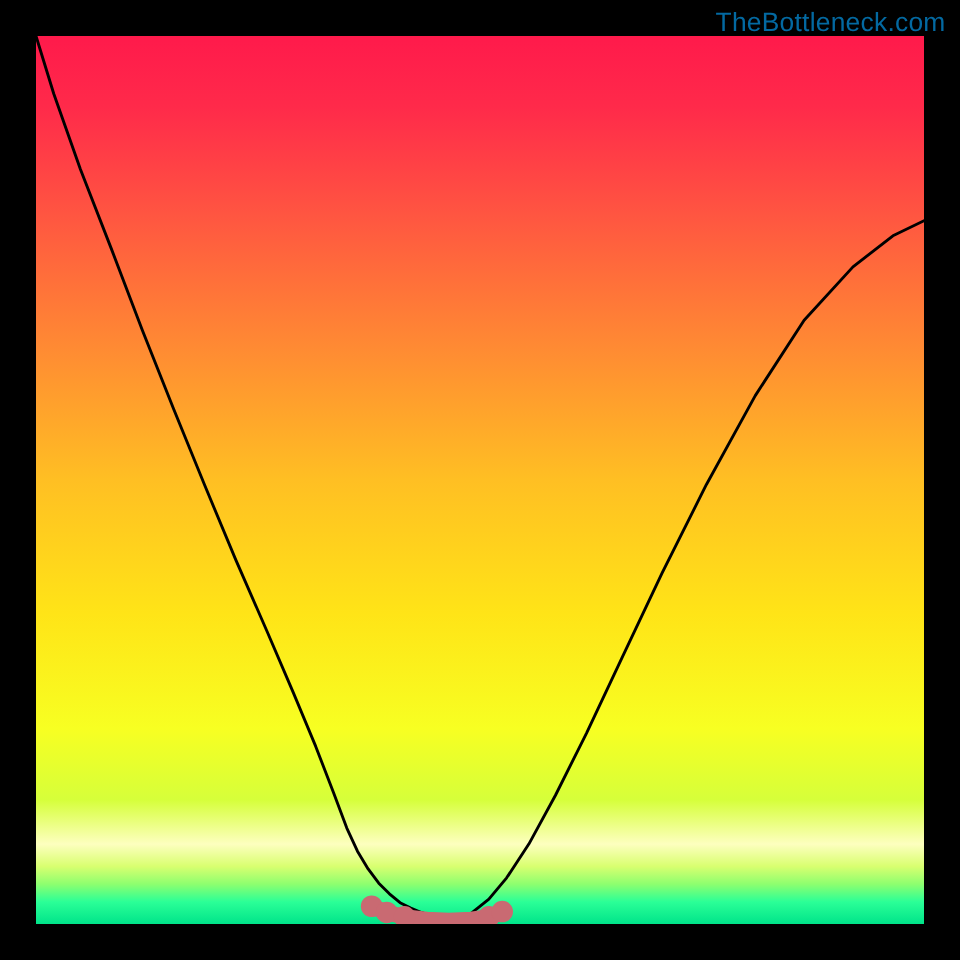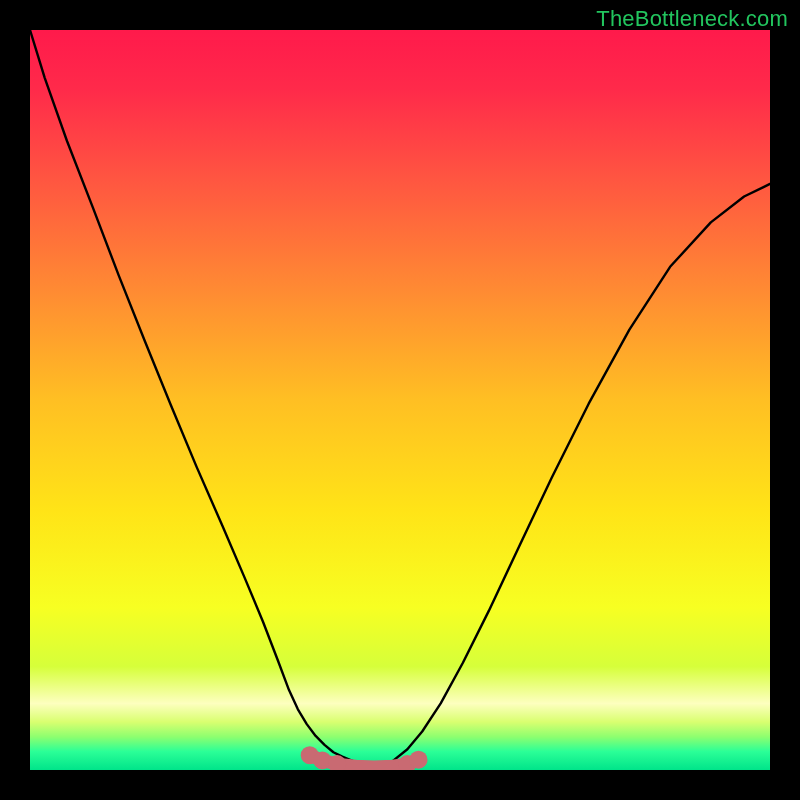--- a/index.html
+++ b/index.html
@@ -13,21 +13,21 @@
   }
   .container {
     position: relative;
     width: 800px;
     height: 800px;
   }
   .watermark {
     position: absolute;
     top: 6px;
     right: 12px;
-    color: #22c55e;
+    color: #0369a1;
     font-size: 22px;
     font-weight: 400;
     z-index: 5;
     letter-spacing: 0.2px;
   }
   svg {
     position: absolute;
     left: 30px;
     top: 30px;
     width: 740px;

